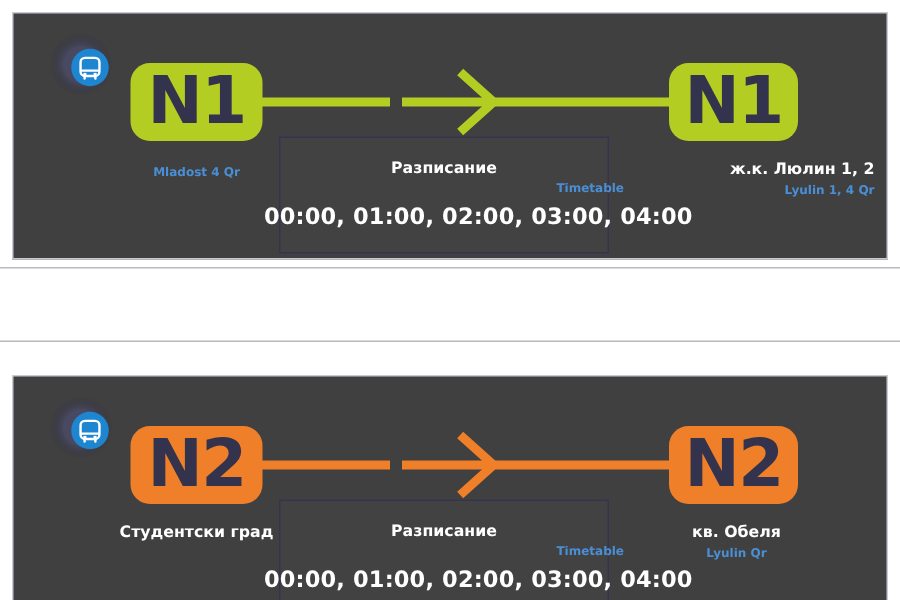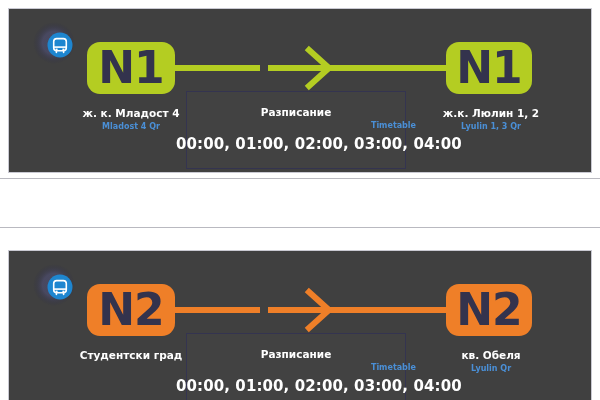--- a/index.html
+++ b/index.html
@@ -171,27 +171,26 @@
       <span>N1</span>
     </div>
 
     <div class="badge right" style="top:33px;height:52px;background:#b4cd22;">
       <span>N1</span>
     </div>
 
     <div class="tt-frame" style="left:177px;top:82px;width:220px;height:78px;"></div>
 
     <div class="stop-block" style="left:30px;top:98px;width:184px;">
-      <div class="stop-name">ж. к. Младост 4</div>
       <div class="stop-latin">Mladost 4 Qr</div>
     </div>
 
-    <div class="stop-block" style="left:390px;top:98px;width:184px;">
+    <div class="stop-block" style="left:390px;top:98px;width:184px;text-align:right;">
       <div class="stop-name">ж.к. Люлин 1, 2</div>
-      <div class="stop-latin">Lyulin 1, 3 Qr</div>
+      <div class="stop-latin">Lyulin 1, 4 Qr</div>
     </div>
 
     <div class="tt-block" style="left:167px;top:97px;width:240px;">
       <div class="tt-title">Разписание</div>
       <div class="tt-latin">Timetable</div>
       <div class="tt-times">00:00, 01:00, 02:00, 03:00, 04:00</div>
     </div>
   </div>
 
   <div class="rule r1"></div>

